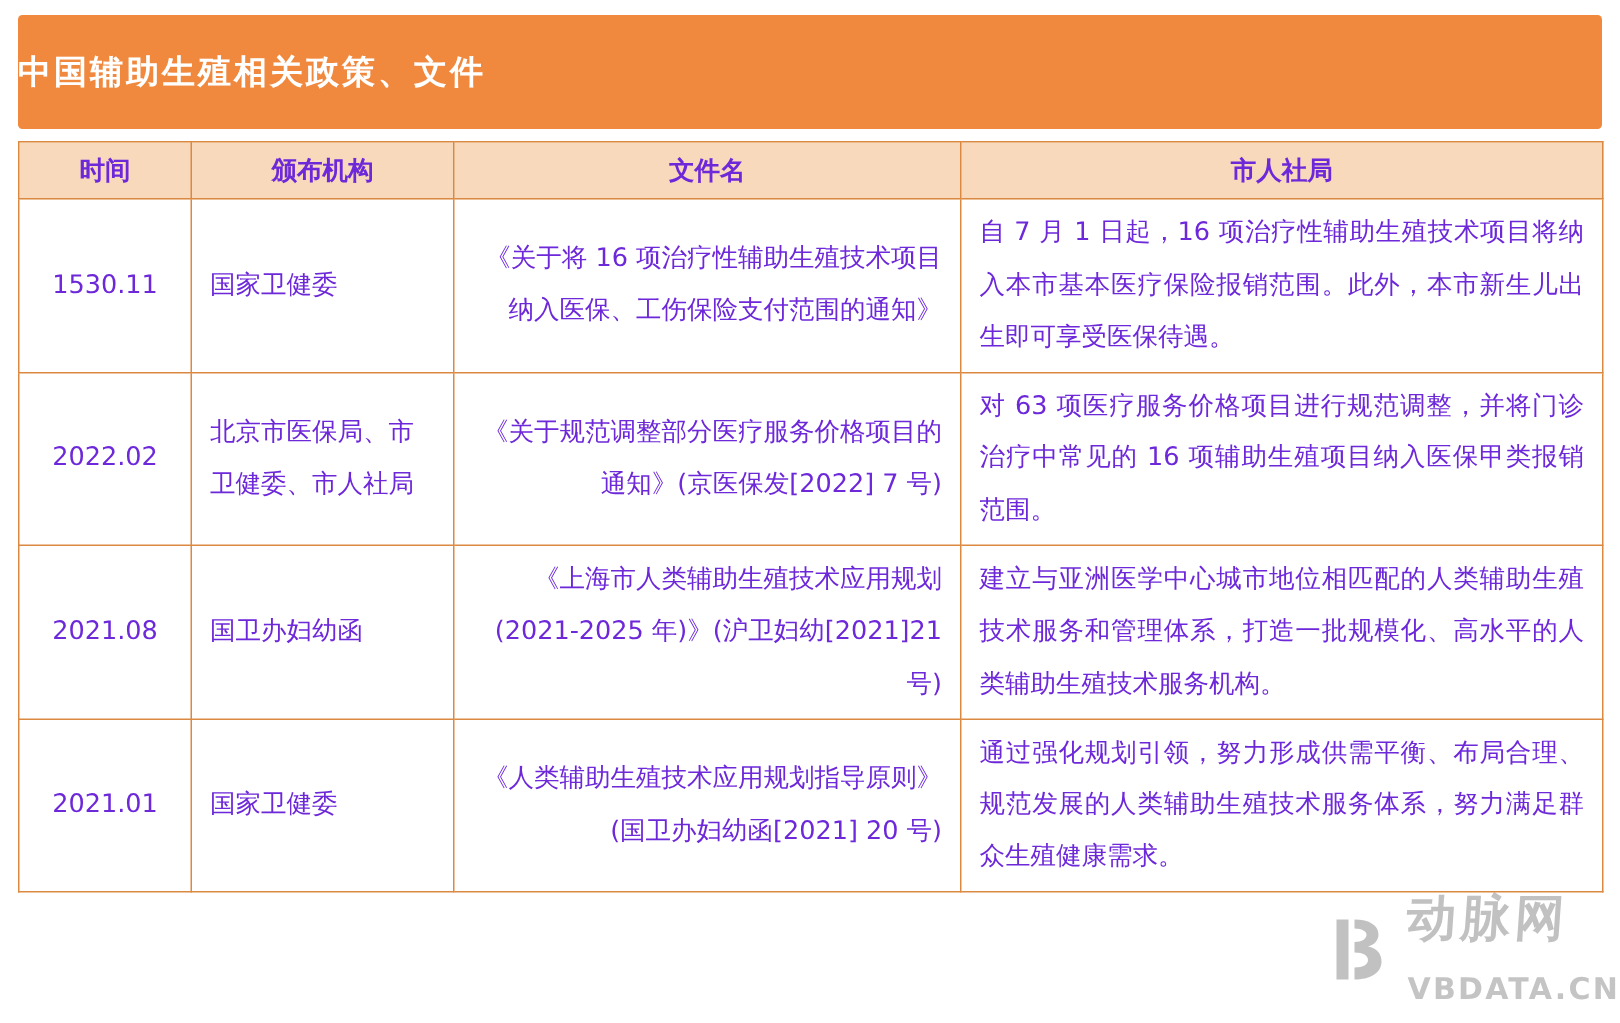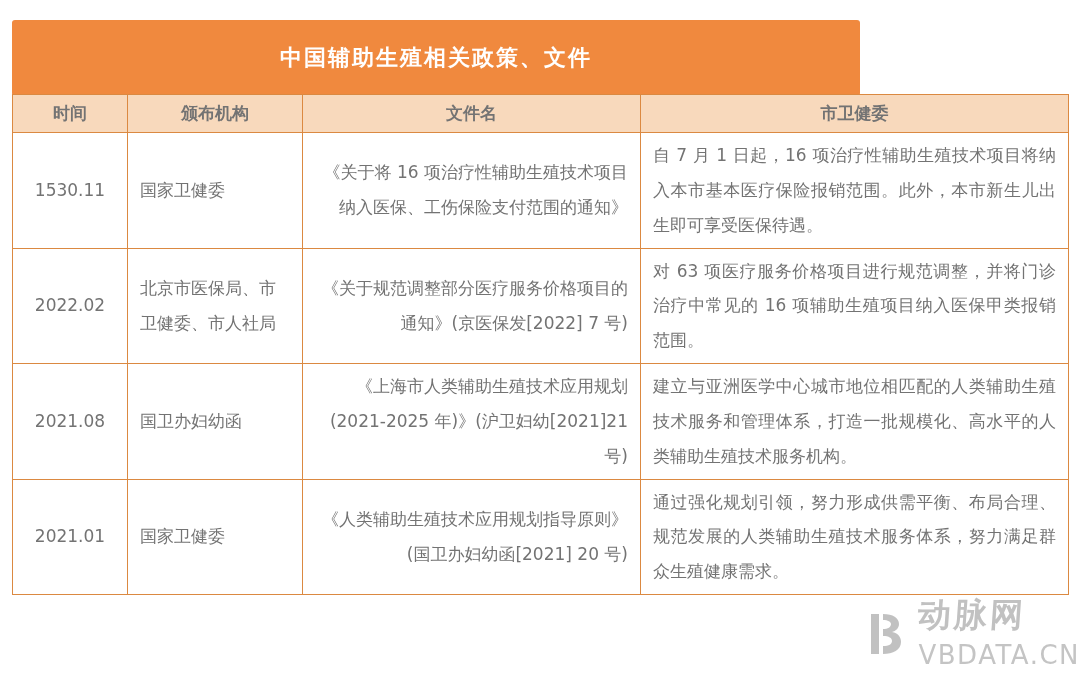--- a/index.html
+++ b/index.html
@@ -15,47 +15,45 @@
     position: relative;
     width: 1080px;
     height: 682px;
     background: #ffffff;
   }
   
   .banner {
     position: absolute;
     left: 12px;
     top: 10px;
-    width: 848px;
+    width: 1056px;
     height: 76px;
     background: #F0893E;
     border-radius: 3px;
     display: flex;
     align-items: center;
-    justify-content: center;
-    margin-top: 10px;
   }
   .banner .title {
     color: #ffffff;
     font-size: 22px;
     font-weight: bold;
     letter-spacing: 2px;
   }
   
   table.policy {
     position: absolute;
     left: 12px;
     top: 94px;
     width: 1056px;
     border-collapse: collapse;
     table-layout: fixed;
   }
   table.policy th, table.policy td {
     border: 1.5px solid #DB8941;
-    color: #737373;
+    color: #6d28d9;
   }
   table.policy th {
     background: #F8D9BC;
     height: 33px;
     font-size: 17px;
     font-weight: bold;
     text-align: center;
     padding: 2px 4px;
   }
   table.policy td {
@@ -88,25 +86,25 @@
   .wm-brand {
     color: #8f8f8f;
     font-size: 33px;
     font-weight: 900;
     letter-spacing: 3px;
     line-height: 1.0;
     transform: skewX(-4deg);
   }
   .wm-site {
     color: #949494;
-    font-size: 26px;
-    font-weight: 400;
+    font-size: 20px;
+    font-weight: 700;
     letter-spacing: 1.5px;
     line-height: 1.1;
-    margin-top: 10px;
+    margin-top: 20px;
   }
 </style>
 </head>
 <body>
 
 <div class="page">
 
   <div class="banner">
     <span class="title">中国辅助生殖相关政策、文件</span>
   </div>
@@ -116,21 +114,21 @@
       <col style="width:115px">
       <col style="width:175px">
       <col style="width:338px">
       <col style="width:428px">
     </colgroup>
     <thead>
       <tr>
         <th>时间</th>
         <th>颁布机构</th>
         <th>文件名</th>
-        <th>市卫健委</th>
+        <th>市人社局</th>
       </tr>
     </thead>
     <tbody>
       <tr>
         <td class="c-time">1530.11</td>
         <td class="c-agency">国家卫健委</td>
         <td class="c-doc">《关于将 16 项治疗性辅助生殖技术项目纳入医保、工伤保险支付范围的通知》</td>
         <td class="c-content">自 7 月 1 日起，16 项治疗性辅助生殖技术项目将纳入本市基本医疗保险报销范围。此外，本市新生儿出生即可享受医保待遇。</td>
       </tr>
       <tr>

